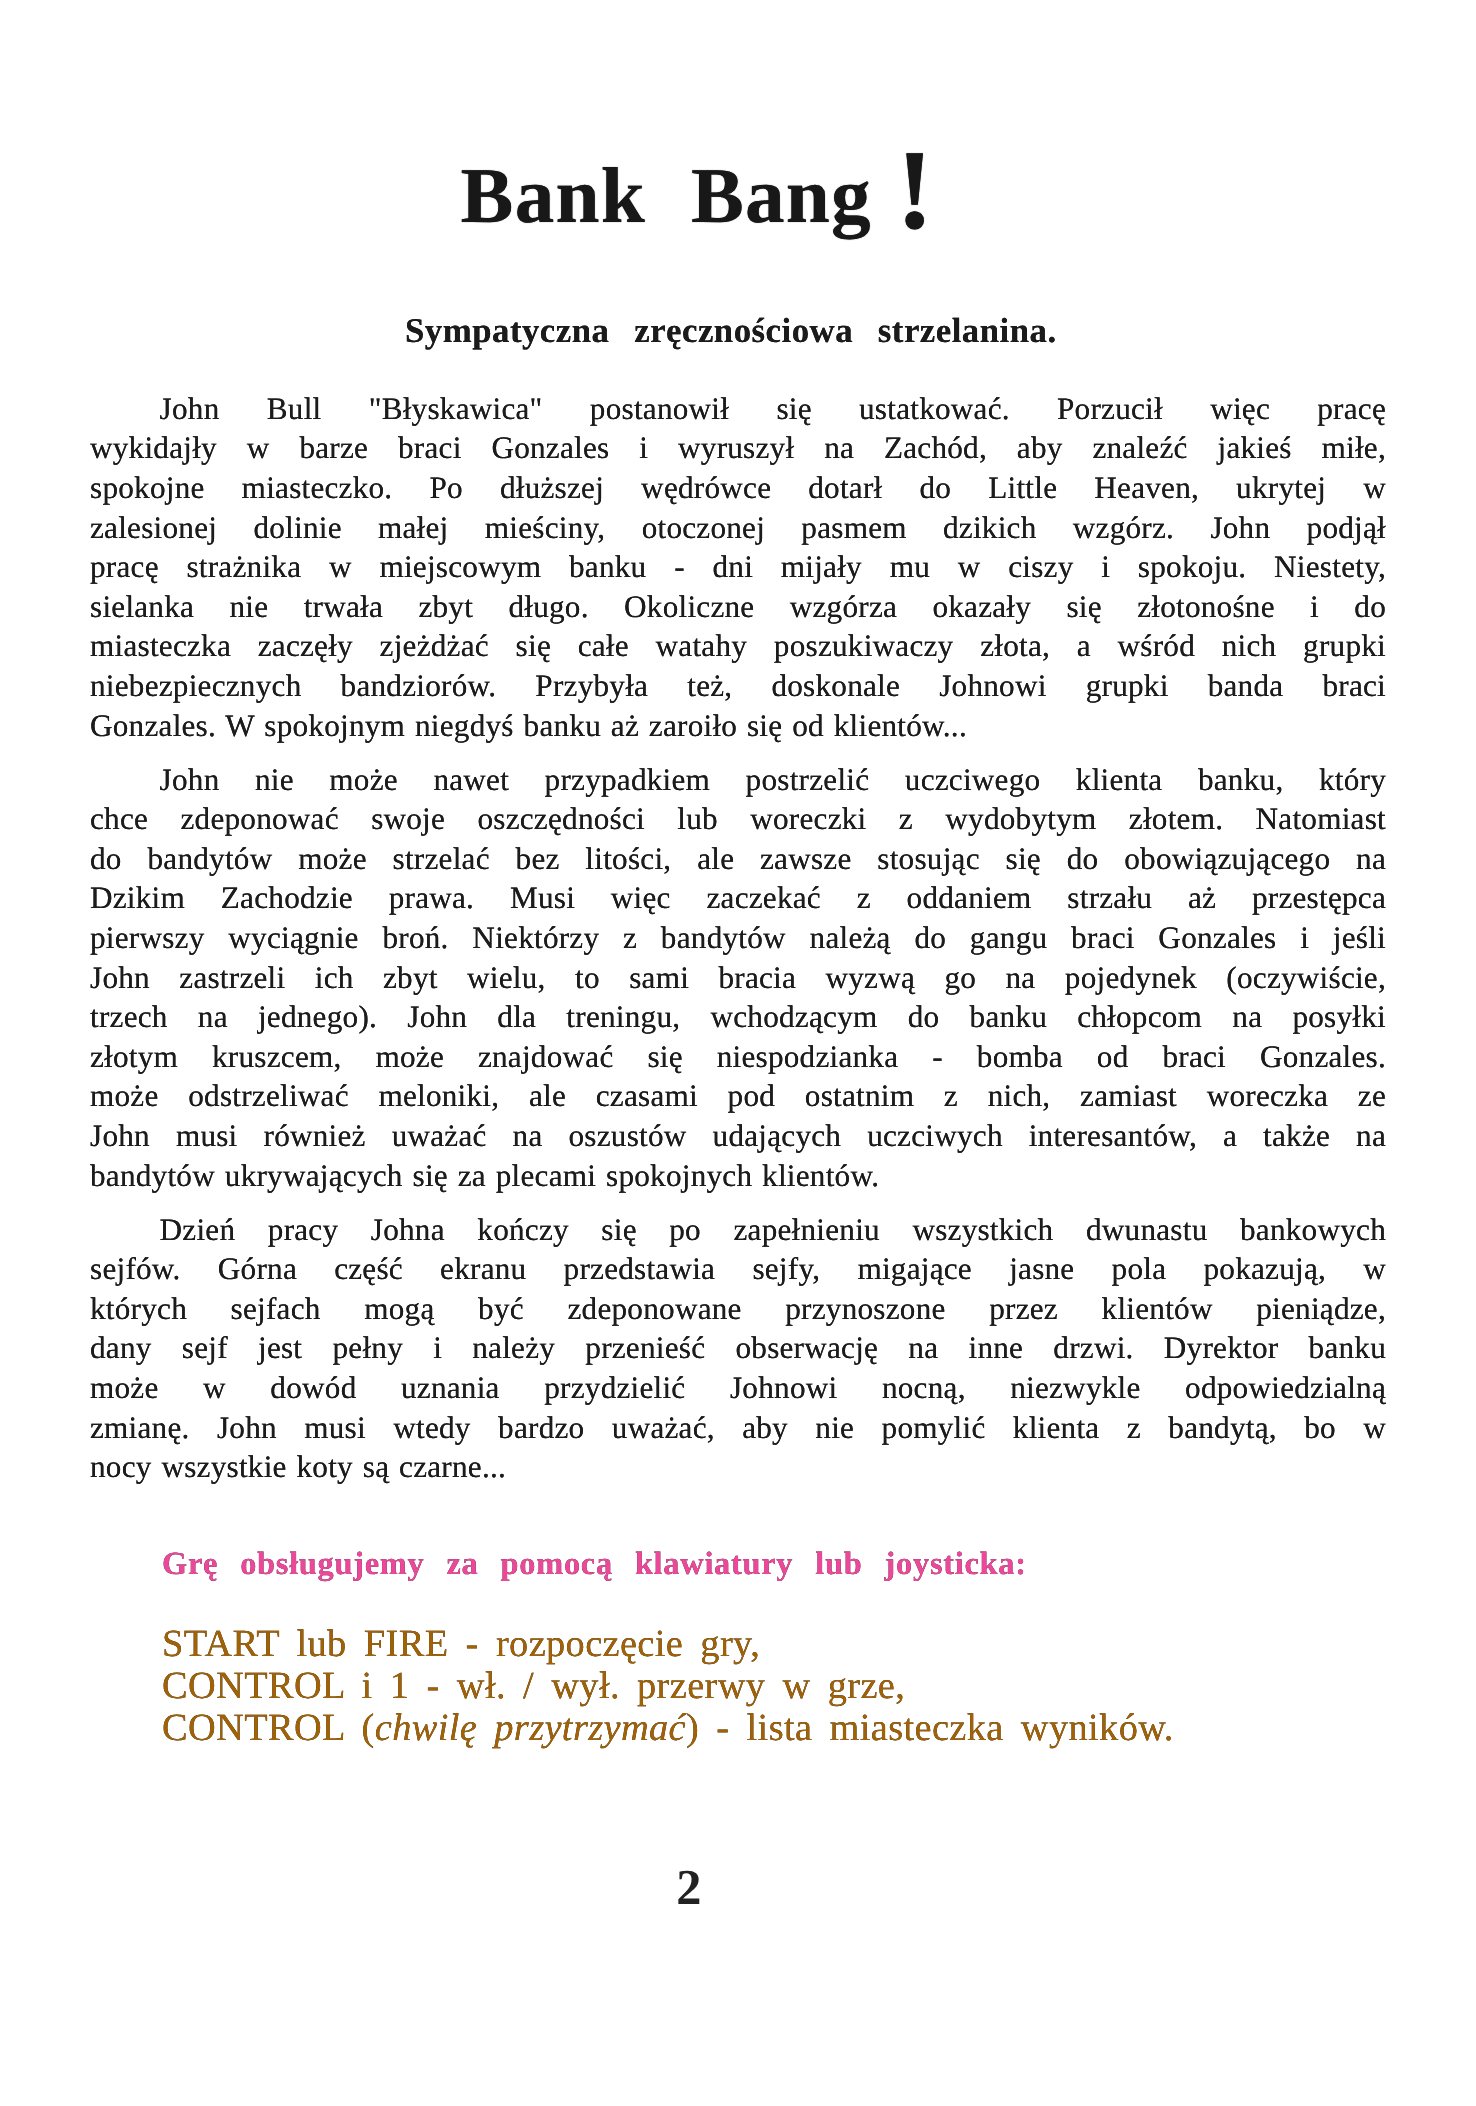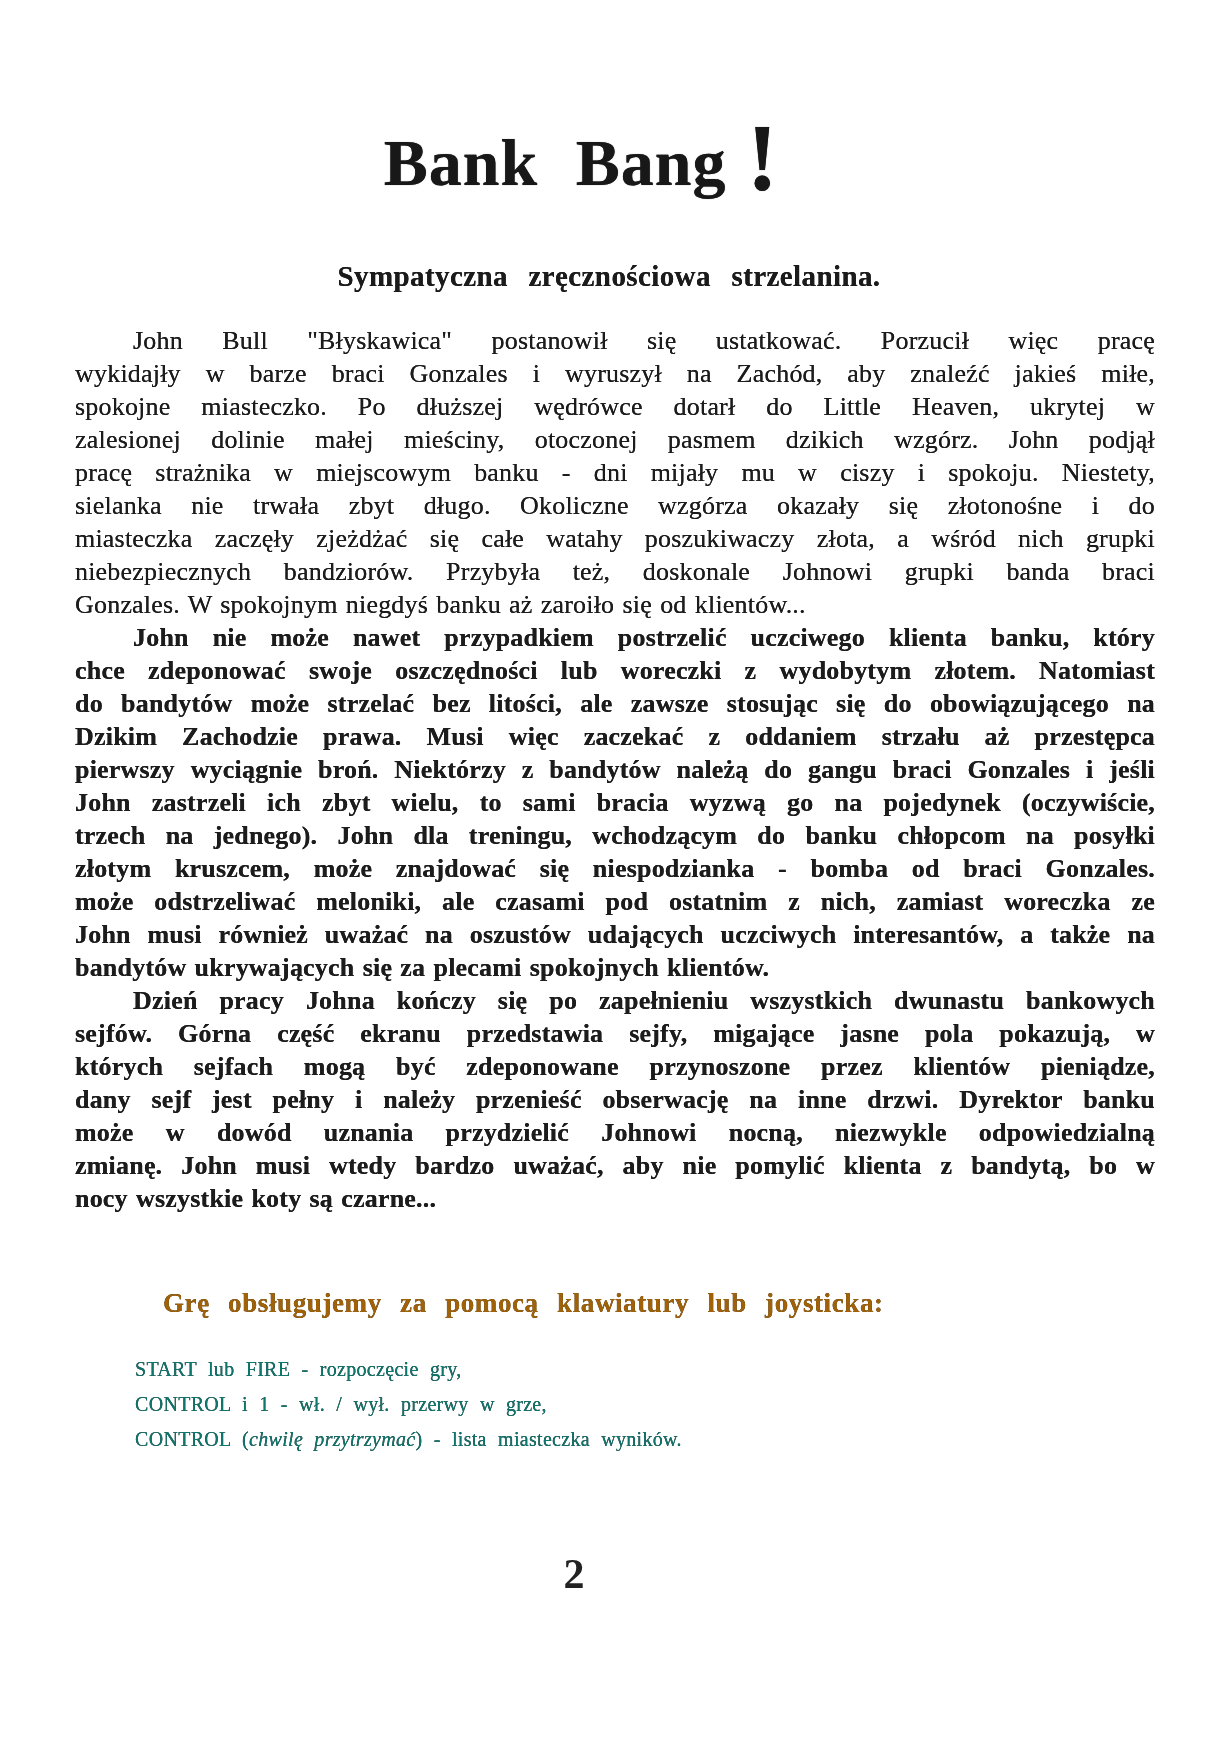--- a/index.html
+++ b/index.html
@@ -57,21 +57,21 @@
     color: #1b1b1b;
     text-shadow: 0 0 0.5px #1b1b1b;
   }
   .story {
     position: absolute;
     left: 75px;
     top: 324px;
     width: 1080px;
   }
   .paragraph { margin: 0; }
-  .paragraph + .paragraph { margin-top: 0; font-weight: bold; }
+  .paragraph + .paragraph { margin-top: 12px; }
   .line {
     font-size: 26px;
     line-height: 33px;
     height: 33px;
     overflow: hidden;
     text-align: justify;
     text-align-last: justify;
     word-spacing: 1.5px;
     letter-spacing: 0.2px;
     color: #1c1c1c;
@@ -80,35 +80,34 @@
   .line.para-first { text-indent: 58px; }
   .line.para-last { text-align-last: left; }
   .controls-heading {
     position: absolute;
     left: 135px;
     top: 1288px;
     font-size: 27px;
     font-weight: bold;
     word-spacing: 11px;
     letter-spacing: 0.6px;
-    color: #a16207;
+    color: #ec4899;
     text-shadow: 0 0 0.5px #1b1b1b;
-    margin-left: 28px;
   }
   .controls {
     position: absolute;
     left: 135px;
     top: 1352px;
   }
   .control-line {
-    font-size: 20px;
+    font-size: 32px;
     line-height: 35px;
     word-spacing: 6px;
     letter-spacing: 0.3px;
-    color: #0f766e;
+    color: #a16207;
     text-shadow: 0 0 0.55px #1c1c1c;
     white-space: nowrap;
   }
   .control-line .it { font-style: italic; }
   .page-number {
     position: absolute;
     top: 1550px;
     left: 0;
     width: 1230px;
     text-align: center;

